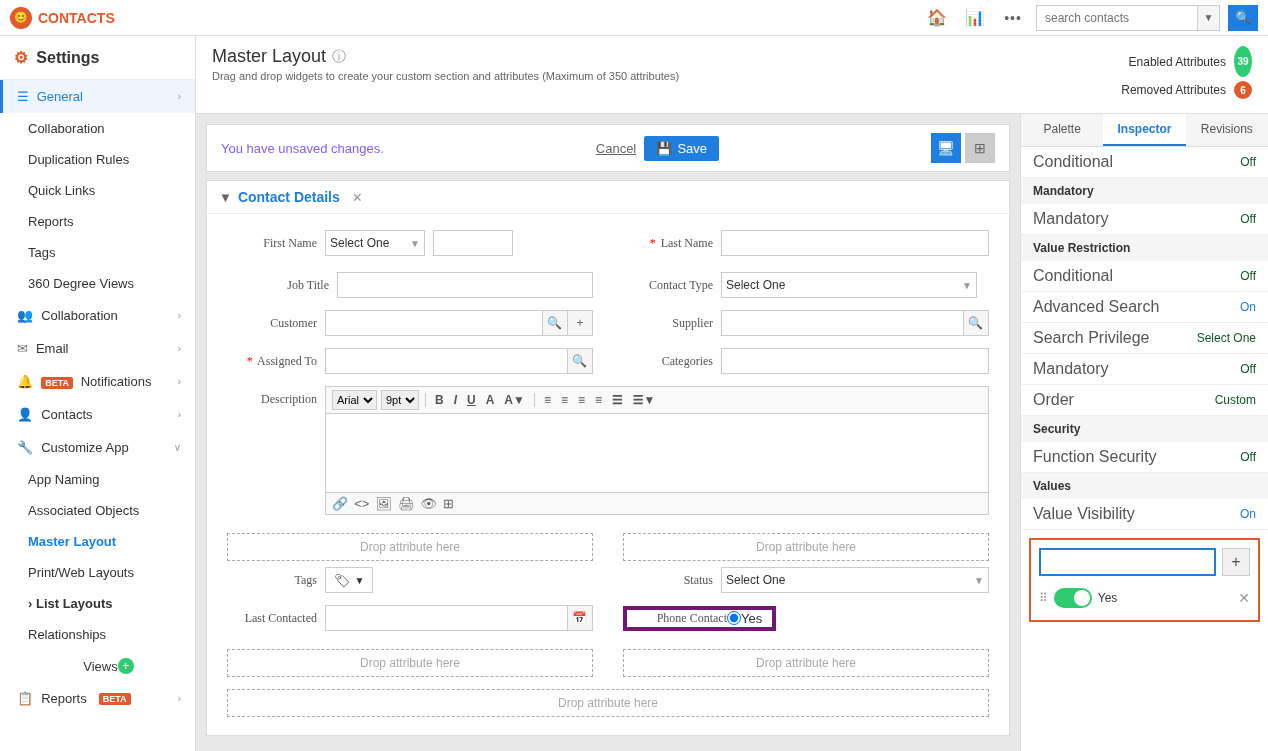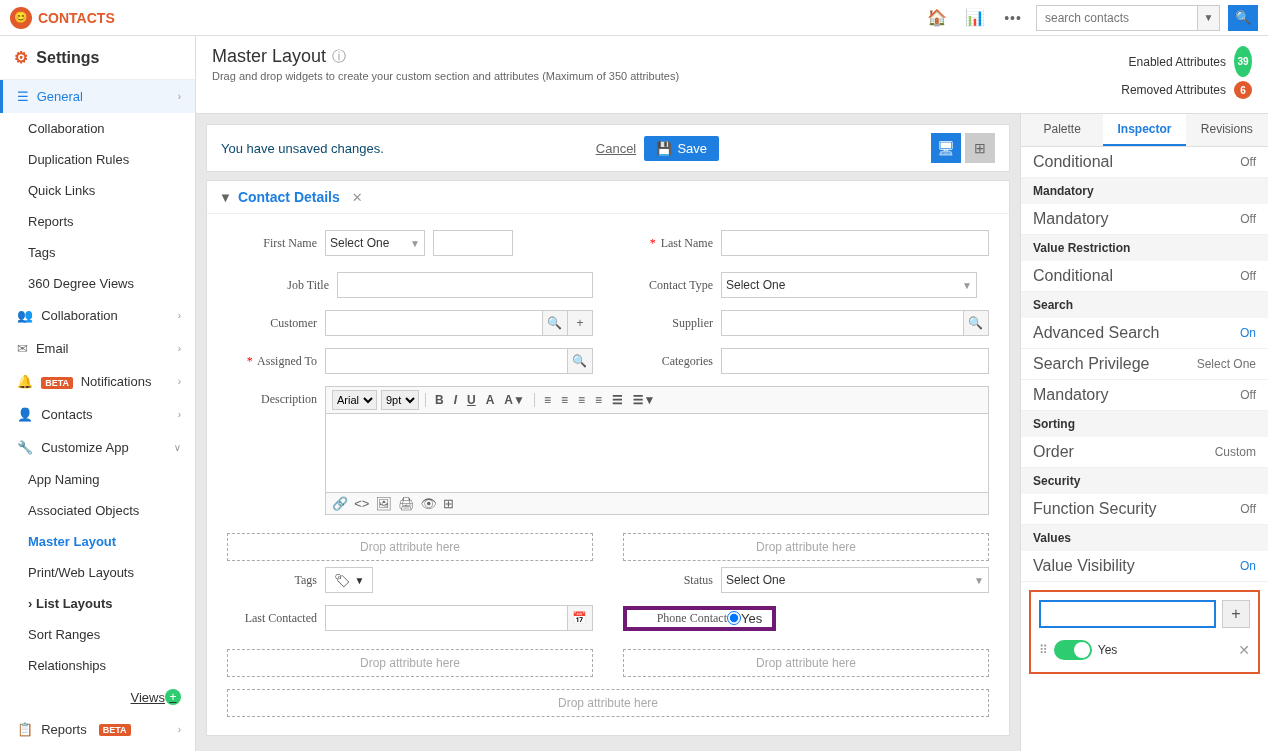--- a/index.html
+++ b/index.html
@@ -124,21 +124,21 @@
     .canvas-area { flex: 1; overflow-y: auto; background: #e8e8e8; padding: 10px; }
 
     
     .unsaved-bar {
       background: white;
       border: 1px solid #ddd;
       padding: 8px 14px;
       margin-bottom: 8px;
       display: flex; align-items: center; justify-content: space-between;
     }
-    .unsaved-text { color: #0c4a6e; font-size: 13px; }
+    .unsaved-text { color: #8b5cf6; font-size: 13px; }
     .unsaved-actions { display: flex; gap: 8px; align-items: center; }
     .cancel-link { color: #666; cursor: pointer; text-decoration: underline; font-size: 13px; }
     .save-btn {
       background: #1e7fe0; color: white; border: none; padding: 5px 12px;
       cursor: pointer; font-size: 13px; display: flex; align-items: center; gap: 5px;
       border-radius: 2px;
     }
     .view-icons { display: flex; gap: 4px; }
     .view-icon-btn {
       width: 30px; height: 30px; background: #1e7fe0; color: white; border: none; cursor: pointer;
@@ -252,21 +252,21 @@
     .inspector-tab.active {
       background: white; border-bottom: 2px solid #1e7fe0; color: #1e7fe0; font-weight: bold;
     }
     .inspector-group-header {
       padding: 6px 12px; font-weight: bold; font-size: 12px; color: #333; background: #f5f5f5;
     }
     .inspector-row {
       display: flex; align-items: center; padding: 6px 12px; border-bottom: 1px solid #f0f0f0;
     }
     .inspector-label { flex: 1; font-size: 16px; color: #555; }
-    .inspector-value { font-size: 12px; color: #737373; }
+    .inspector-value { font-size: 12px; color: #14532d; }
     .inspector-value.blue { color: #1e7fe0; }
     .values-add-row { display: flex; gap: 6px; margin-bottom: 8px; }
     .values-input {
       flex: 1; height: 28px; border: 2px solid #1e7fe0; padding: 0 6px; font-size: 12px; outline: none;
     }
     .values-add-btn {
       width: 28px; height: 28px; background: #f0f0f0; border: 1px solid #ccc; cursor: pointer;
       display: flex; align-items: center; justify-content: center; font-size: 16px; color: #555;
     }
     .values-item { display: flex; align-items: center; gap: 6px; padding: 4px 0; }
@@ -379,23 +379,22 @@
       </div>
       <span class="chevron">∨</span>
     </div>
     <div class="sidebar-sub-item">App Naming</div>
     <div class="sidebar-sub-item">Associated Objects</div>
     <div class="sidebar-sub-item active">Master Layout</div>
     <div class="sidebar-sub-item">Print/Web Layouts</div>
     <div class="sidebar-sub-item" style="display:flex;align-items:center;justify-content:space-between;padding-right:14px;font-weight:bold;">
       <span>› List Layouts</span>
     </div>
-    <div class="sidebar-sub-item">Sort Ranges</div>
     <div class="sidebar-sub-item">Relationships</div>
-    <div class="sidebar-sub-item" style="display:flex;align-items:center;justify-content:flex-end;padding-right:14px;text-decoration:underline;">
+    <div class="sidebar-sub-item" style="display:flex;align-items:center;justify-content:center;padding-right:6px;">
       <span>Views</span>
       <span style="background:#2ecc71;color:white;width:16px;height:16px;border-radius:50%;display:inline-flex;align-items:center;justify-content:center;font-size:12px;">+</span>
     </div>
 
     <div class="sidebar-item">
       <div class="sidebar-item-inner">
         <span class="sidebar-item-icon">📋</span>
         <span>Reports</span>
         <span class="beta-badge" style="margin-left:4px;">BETA</span>
       </div>
@@ -622,35 +621,33 @@
           <span class="inspector-label">Mandatory</span>
           <span class="inspector-value">Off</span>
         </div>
 
         <div class="inspector-group-header">Value Restriction</div>
         <div class="inspector-row">
           <span class="inspector-label">Conditional</span>
           <span class="inspector-value">Off</span>
         </div>
 
-        <div class="inspector-group-header">Search</div>
         <div class="inspector-row">
           <span class="inspector-label">Advanced Search</span>
           <span class="inspector-value blue">On</span>
         </div>
         <div class="inspector-row">
           <span class="inspector-label">Search Privilege</span>
           <span class="inspector-value">Select One</span>
         </div>
         <div class="inspector-row">
           <span class="inspector-label">Mandatory</span>
           <span class="inspector-value">Off</span>
         </div>
 
-        <div class="inspector-group-header">Sorting</div>
         <div class="inspector-row">
           <span class="inspector-label">Order</span>
           <span class="inspector-value">Custom</span>
         </div>
 
         <div class="inspector-group-header">Security</div>
         <div class="inspector-row">
           <span class="inspector-label">Function Security</span>
           <span class="inspector-value">Off</span>
         </div>

